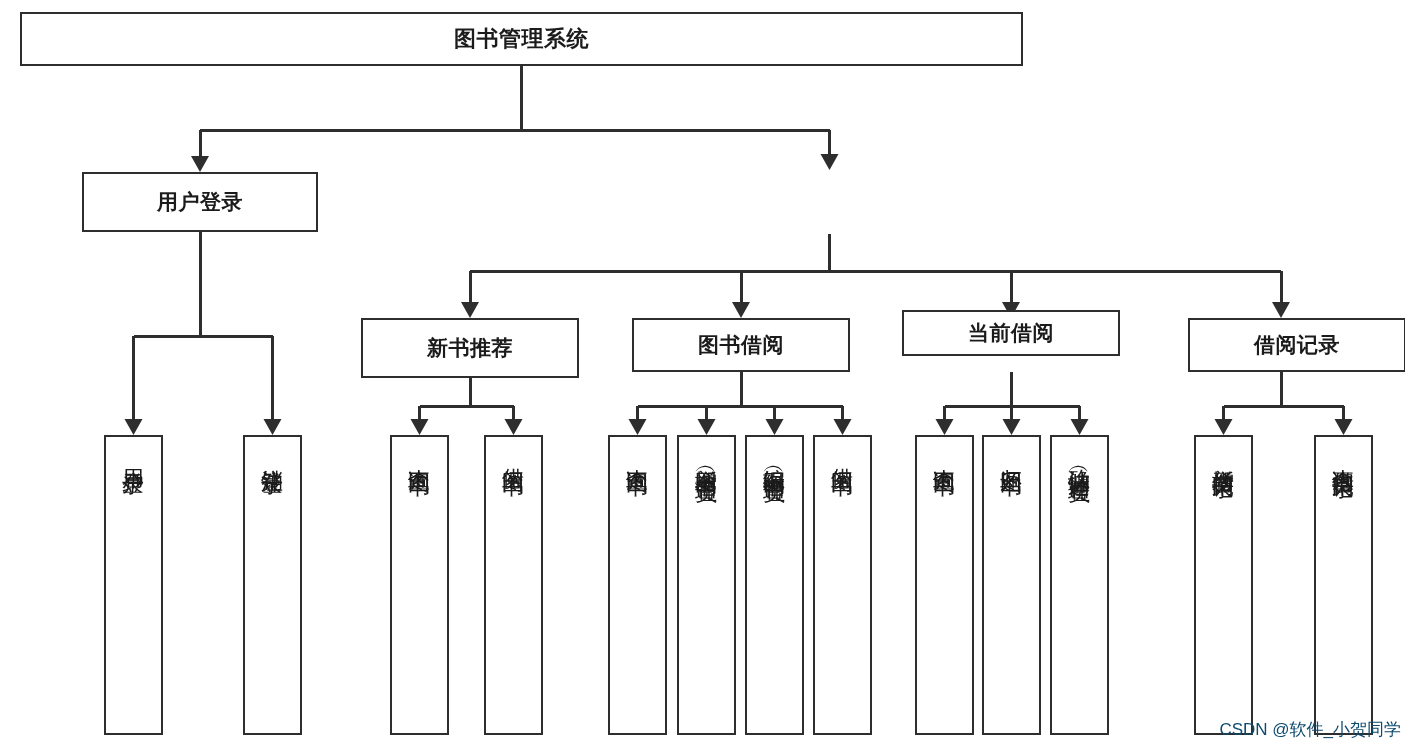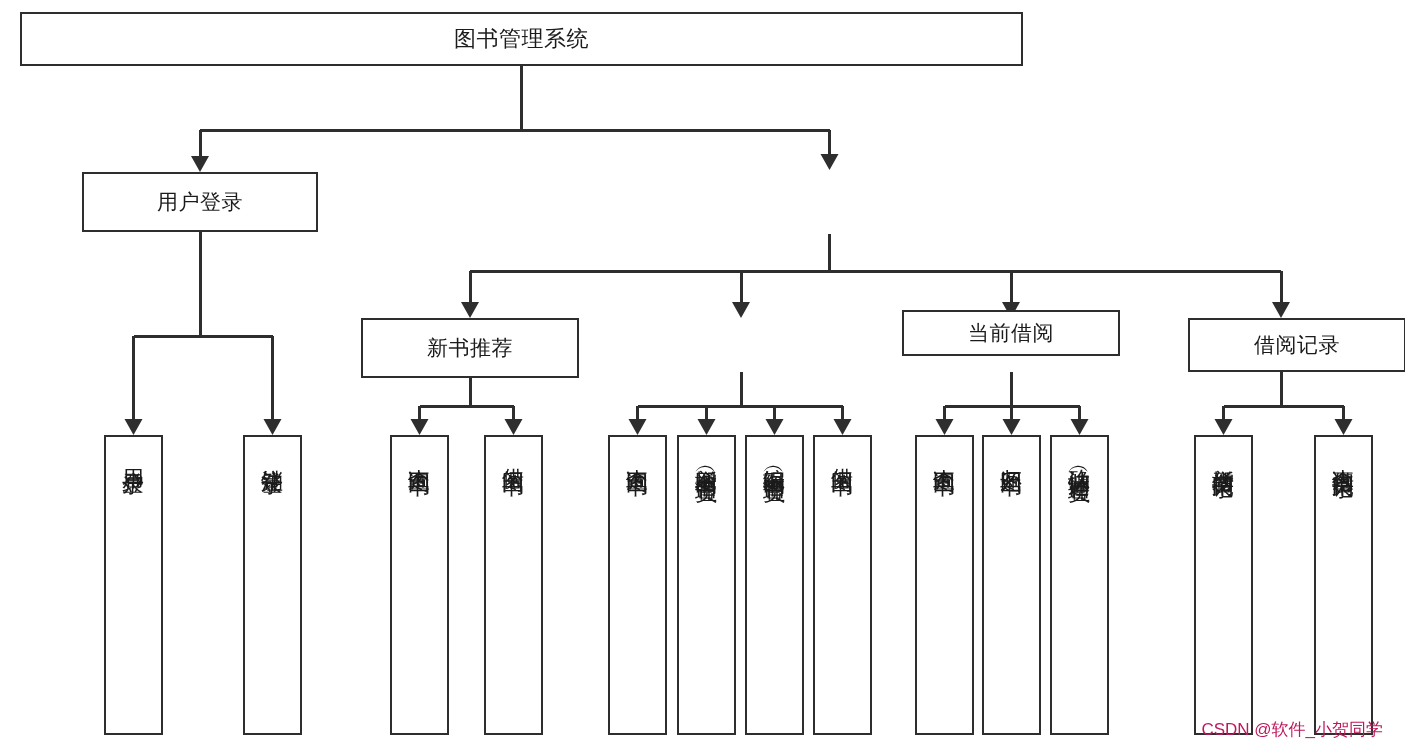--- a/index.html
+++ b/index.html
@@ -39,44 +39,45 @@
   }
   .node .label {
     display: block;
     text-align: center;
     line-height: 1.12;
     letter-spacing: 0.5px;
   }
   
   .node.h .label {
     font-size: 21px;
+    font-weight: bold;
   }
   .node.root .label {
     font-size: 22px;
   }
   
   .node.v {
     align-items: flex-start;
     padding-top: 14px;
   }
   .node.v .label {
     writing-mode: vertical-rl;
     text-orientation: upright;
     font-size: 22px;
     line-height: 1.05;
     letter-spacing: 2px;
     white-space: nowrap;
     max-height: 100%;
   }
   #watermark {
     position: absolute;
-    right: 22px;
+    right: 4px;
     bottom: 6px;
     font-size: 17px;
-    color: #be185d;
+    color: #0c4a6e;
     z-index: 5;
     white-space: nowrap;
     font-family: "Liberation Sans", "DejaVu Sans", sans-serif;
   }
 </style>
 </head>
 <body>
 
 <div id="canvas">
 
@@ -139,20 +140,23 @@
     <span class="label">图书管理系统</span>
   </div>
 
   <div class="node h" style="left: 82px; top: 172px; width: 236px; height: 60px;">
     <span class="label">用户登录</span>
   </div>
 
   <div class="node h" style="left: 361px; top: 318px; width: 218px; height: 60px;">
     <span class="label">新书推荐</span>
   </div>
+  <div class="node h" style="left: 632px; top: 318px; width: 218px; height: 54px;">
+    <span class="label">图书借阅</span>
+  </div>
   <div class="node h" style="left: 902px; top: 310px; width: 218px; height: 46px;">
     <span class="label">当前借阅</span>
   </div>
   <div class="node h" style="left: 1172px; top: 318px; width: 218px; height: 54px; margin-left: 16px;">
     <span class="label">借阅记录</span>
   </div>
 
   <div class="node v" style="left: 104px; top: 435px; width: 59px; height: 300px;">
     <span class="label">用户登录</span>
   </div>

